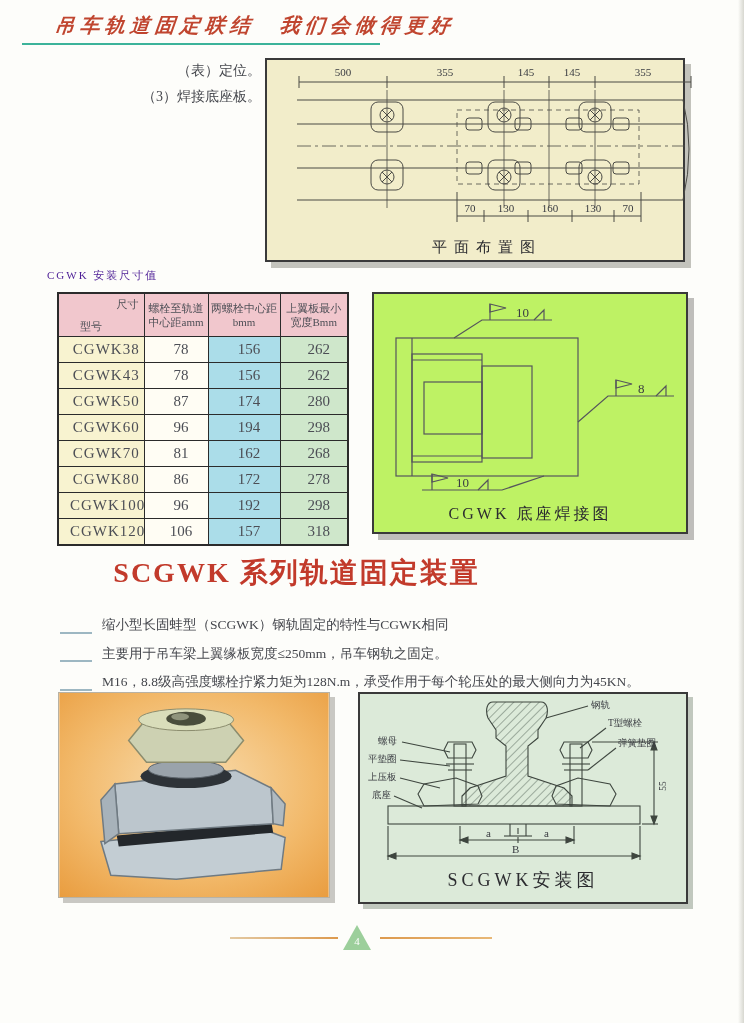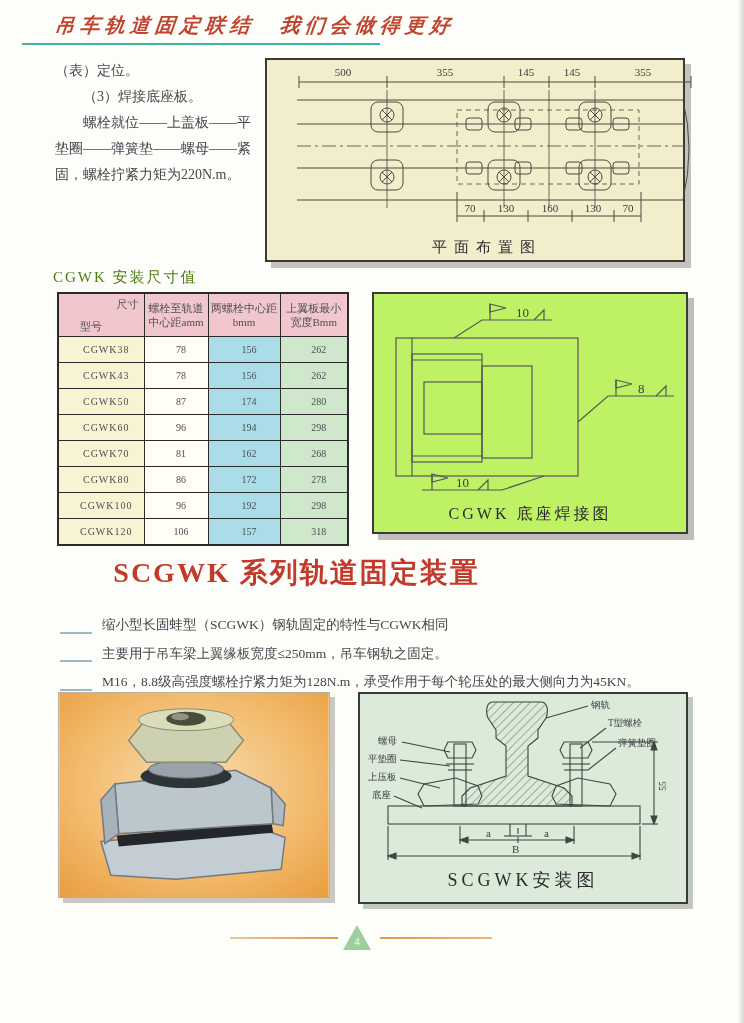--- a/index.html
+++ b/index.html
@@ -11,43 +11,43 @@
   
   .header-title{
     position:absolute;left:55px;top:12px;width:420px;
     font-size:20px;font-weight:bold;font-style:italic;
     color:#c0452f;letter-spacing:5px;transform:skewX(-6deg);
     white-space:nowrap;
   }
   .header-underline{position:absolute;left:22px;top:43px;width:358px;height:2px;background:#3cb39a;}
   .scan-edge{position:absolute;right:0;top:0;width:6px;height:100%;background:linear-gradient(to right,rgba(0,0,0,0),#d7d7d0);}
   
-  .intro{position:absolute;left:55px;top:58px;width:206px;font-size:14px;line-height:1.85;color:#45474d;}
+  .intro{position:absolute;left:55px;top:58px;width:206px;font-size:14px;line-height:1.85;color:#45474d;text-align:right;}
   .intro p{margin:0;}
   .intro p.indent{text-indent:2em;}
   
   .panel{position:absolute;border:2px solid #3a3a3a;box-sizing:border-box;}
   .panel .caption{width:100%;text-align:center;color:#2c2c30;}
   .plan-panel{left:265px;top:58px;width:420px;height:204px;background:#f2edca;box-shadow:6px 6px 0 rgba(125,125,112,.45);padding-left:24px;}
   .plan-panel .caption{font-size:15px;letter-spacing:7px;margin-top:-2px;}
   .weld-panel{left:372px;top:292px;width:316px;height:242px;background:#bef264;box-shadow:6px 6px 0 rgba(130,128,124,.5);}
   .weld-panel .caption{font-size:16px;letter-spacing:3px;margin-top:-2px;}
   .photo-panel{left:58px;top:692px;width:272px;height:206px;border:1px solid #b8b2a4;box-shadow:5px 5px 0 rgba(150,148,140,.5);}
   .install-panel{left:358px;top:692px;width:330px;height:212px;background:#dcead9;box-shadow:5px 5px 0 rgba(120,135,118,.45);}
   .install-panel .caption{font-size:18px;letter-spacing:4px;margin-top:-2px;}
   svg text{font-family:"Liberation Serif","DejaVu Serif",serif;fill:#3a3c42;}
   
-  .table-title{position:absolute;left:53px;top:268px;font-size:15px;letter-spacing:2px;color:#4d7c0f;}
+  .table-title{position:absolute;left:47px;top:268px;font-size:11px;letter-spacing:2px;color:#4c1d95;}
   table.cgwk{
     position:absolute;left:57px;top:292px;border-collapse:collapse;
     border:2.5px solid #2b2b2b;table-layout:fixed;width:290px;
   }
   table.cgwk th,table.cgwk td{border:1.5px solid #2b2b2b;text-align:center;padding:0 1px;color:#4c4e55;}
   table.cgwk th{background:#f1c7cd;font-weight:normal;font-size:11px;line-height:1.3;height:42px;}
-  table.cgwk td{font-size:10px;height:25px;padding-left:11px;}
+  table.cgwk td{font-size:15px;height:25px;padding-left:11px;}
   td.c-model{background:#f8f3d0;letter-spacing:1px;}
   td.c-a{background:#fffdf4;}
   td.c-b{background:#abdde9;}
   td.c-w{background:#cfe7cb;}
   th.corner{
     position:relative;width:86px;
     background:#f1c7cd
       linear-gradient(to bottom right,rgba(0,0,0,0) 49%,#2b2b2b 49%,#2b2b2b 51.5%,rgba(0,0,0,0) 51.5%);
   }
   th.corner .ct{position:absolute;top:3px;right:5px;font-size:11px;}
@@ -73,21 +73,20 @@
 
 <div class="page">
 
   <div class="header-title">吊车轨道固定联结　我们会做得更好</div>
   <div class="header-underline"></div>
   <div class="scan-edge"></div>
 
   <div class="intro">
     <p>（表）定位。</p>
     <p class="indent">（3）焊接底座板。</p>
-    <p class="indent">螺栓就位——上盖板——平垫圈——弹簧垫——螺母——紧固，螺栓拧紧力矩为220N.m。</p>
   </div>
 
   <div class="panel plan-panel">
     <svg viewBox="0 0 416 176" width="416" height="176">
       <g stroke="#4a4a45" stroke-width="1" fill="none">
 
         <line x1="8" y1="22" x2="400" y2="22"></line>
         <line x1="8" y1="16" x2="8" y2="28"></line>
           <line x1="96" y1="16" x2="96" y2="28"></line>
         <line x1="213" y1="16" x2="213" y2="28"></line>

